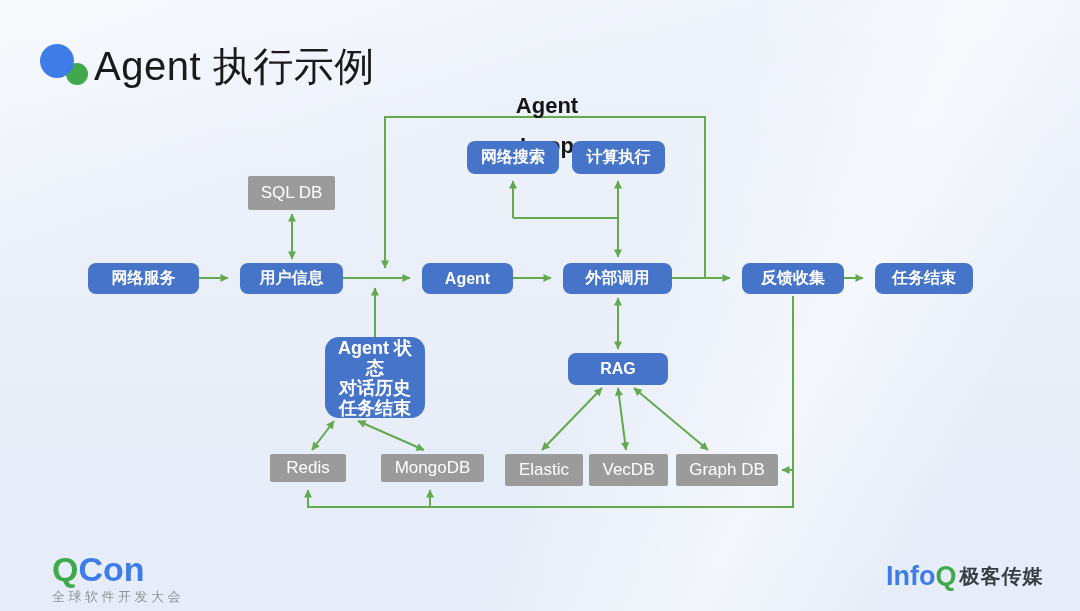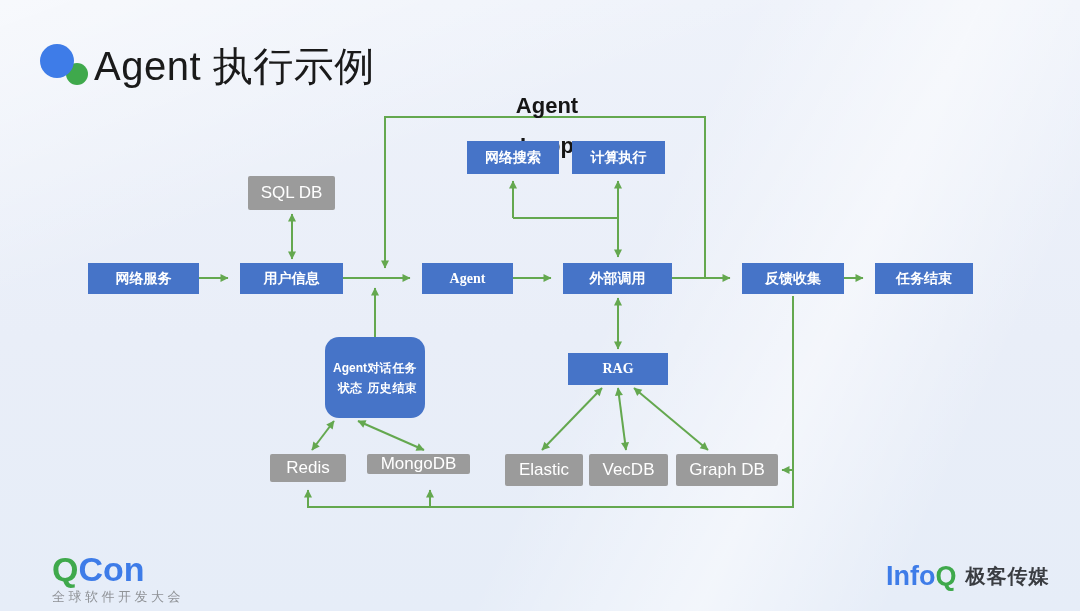--- a/index.html
+++ b/index.html
@@ -22,55 +22,55 @@
   .page-title{
     margin-left:56px;font-size:40px;font-weight:400;color:var(--title-text);
     letter-spacing:.5px;white-space:nowrap;
   }
   
   .diagram-svg{position:absolute;left:0;top:0;z-index:1;}
   .node{
     position:absolute;z-index:2;display:flex;align-items:center;justify-content:center;
     color:#fff;white-space:nowrap;box-sizing:border-box;
   }
-  .node-blue{background:var(--node-blue);border-radius:0;font-size:14px;font-weight:600;font-family:Liberation Serif, serif;}
+  .node-blue{background:var(--node-blue);border-radius:8px;font-size:16px;font-weight:600;}
   .node-gray{background:var(--node-gray);border-radius:2px;font-size:17px;font-weight:500;}
   .node-memory{
-    background:var(--node-blue);border-radius:14px;font-size:12px;font-weight:600;
-    line-height:20px;text-align:center;
+    background:var(--node-blue);border-radius:14px;font-size:18px;font-weight:600;
+    flex-direction:column;line-height:20px;text-align:center;
     white-space:normal;padding:2px 8px;
   }
   .loop-label{
     position:absolute;left:497px;top:86px;width:100px;z-index:2;
     text-align:center;font-size:22px;line-height:40px;font-weight:600;color:#151515;
   }
   
   .n-web-service{left:88px; top:263px;width:111px;height:31px;}
   .n-user-info  {left:240px;top:263px;width:103px;height:31px;}
   .n-agent      {left:422px;top:263px;width:91px; height:31px;}
   .n-external   {left:563px;top:263px;width:109px;height:31px;}
   .n-feedback   {left:742px;top:263px;width:102px;height:31px;}
   .n-task-end   {left:875px;top:263px;width:98px; height:31px;}
   .n-web-search {left:467px;top:141px;width:92px; height:33px;}
   .n-compute    {left:572px;top:141px;width:93px; height:33px;}
   .n-rag        {left:568px;top:353px;width:100px;height:32px;}
   .n-memory     {left:325px;top:337px;width:100px;height:81px;}
   .n-sql-db     {left:248px;top:176px;width:87px; height:34px;}
   .n-redis      {left:270px;top:454px;width:76px; height:28px;}
-  .n-mongodb    {left:367px;top:454px;width:103px;height:20px;}
+  .n-mongodb    {left:381px;top:454px;width:103px;height:28px;}
   .n-elastic    {left:505px;top:454px;width:78px; height:32px;}
   .n-vecdb      {left:589px;top:454px;width:79px; height:32px;}
   .n-graphdb    {left:676px;top:454px;width:102px;height:32px;}
   
   .qcon{position:absolute;left:52px;top:552px;z-index:2;}
   .qcon-word{font-size:34px;font-weight:800;letter-spacing:0px;line-height:34px;}
   .qcon-q{color:var(--logo-green);}
   .qcon-con{color:var(--logo-blue);text-align:right;}
   .qcon-tagline{font-size:13px;color:#8f9296;letter-spacing:3.5px;margin-top:2px;}
-  .infoq{position:absolute;left:886px;top:563px;z-index:2;display:flex;align-items:center;gap:9px;}
+  .infoq{position:absolute;left:886px;top:563px;z-index:2;display:flex;align-items:center;gap:3px;}
   .infoq-word{font-size:27px;font-weight:800;line-height:27px;}
   .infoq-info{color:var(--logo-blue);}
   .infoq-q{color:var(--logo-green);}
   .infoq-name{font-size:20px;font-weight:600;color:#3a3d42;letter-spacing:1px;}
 </style>
 </head>
 <body>
 
 <div class="slide">
 

